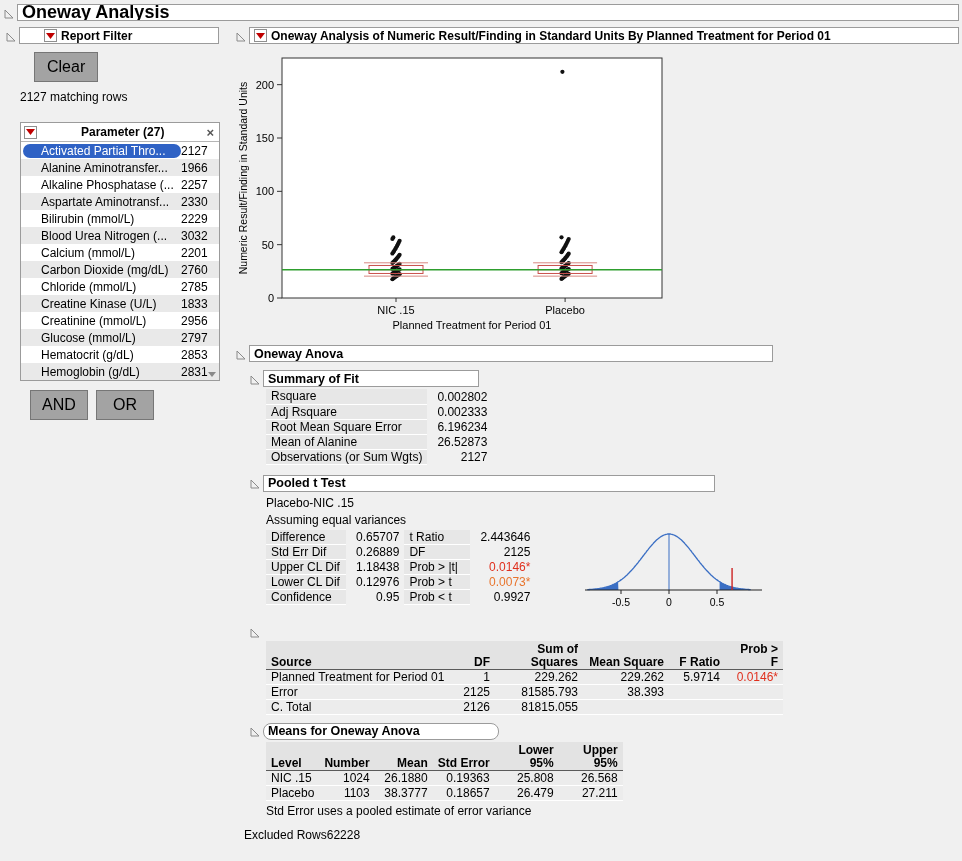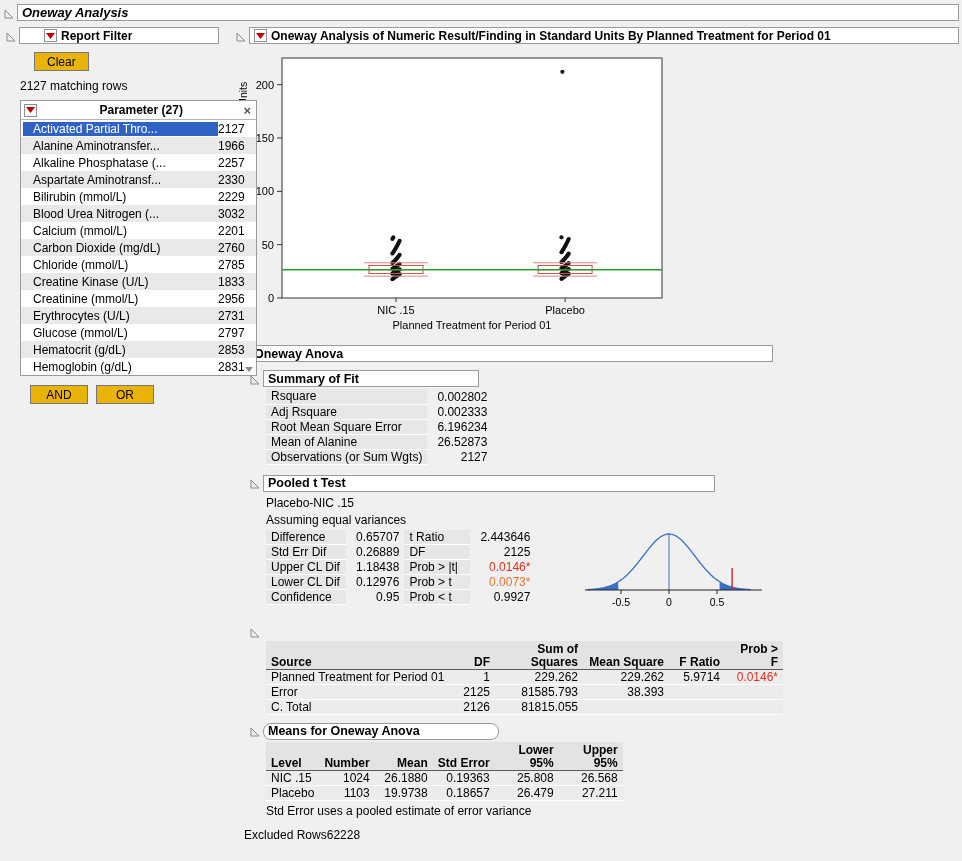--- a/index.html
+++ b/index.html
@@ -16,48 +16,48 @@
     display:flex; align-items:center; padding:0 4px; font-weight:bold;
     white-space:nowrap; overflow:hidden;
   }
   .redbtn {
     width:13px; height:13px; background:#FFFFFF; border:1px solid #8F8F8F;
     display:inline-flex; align-items:center; justify-content:center;
     margin-right:4px; flex:0 0 13px;
   }
   .redbtn svg { display:block; }
   .wbtn {
-    background:#eab308; border:1px solid #767676; height:19px;
-    font-family:"Liberation Sans",sans-serif; font-size:12px; padding:0 12px;
+    background:#a3a3a3; border:1px solid #767676; height:30px;
+    font-family:"Liberation Sans",sans-serif; font-size:16px; padding:0 12px;
   }
   
   .topbar { margin:4px 3px 0 4px; }
-  .topbar .tbox { flex:1; font-size:13px;font-style:italic; }
+  .topbar .tbox { flex:1; font-size:18px; }
   
   .cols { display:flex; margin-top:6px; }
   .leftcol { width:232px; flex:0 0 232px; padding-left:4px; }
   .maincol { flex:1; padding-left:4px; }
   
   .filter-title { margin-left:2px; }
   .filter-title .tbox { width:200px;padding-left:24px; }
   .clearbtn { margin:8px 0 0 30px; }
   .matching { margin:8px 0 0 16px; }
   .listbox {
-    margin:7px 0 0 16px; width:237px; background:#FFFFFF;
+    margin:18px 0 0 16px; width:200px; background:#FFFFFF;
     border:1px solid #9B9B9B; position:relative;
   }
   .listhead {
     display:flex; align-items:center; height:19px; padding:0 3px;
     border-bottom:1px solid #B5B5B5; font-weight:bold; background:#FFFFFF;
   }
   .listhead .hlabel { flex:1; text-align:center; }
   .xbtn { color:#555; font-size:13px; line-height:13px; padding:0 2px; }
   .litem { display:flex; align-items:center; height:17px; padding:0 2px 0 2px; }
   .litem:nth-child(even) { background:#E9E9E9; }
-  .ilabel { flex:1; white-space:nowrap; overflow:hidden; padding-left:10px; }
+  .ilabel { flex:1; white-space:nowrap; overflow:hidden; padding-left:18px;border-radius:7px; }
   .icount { width:36px; text-align:right; padding-right:12px; }
   .litem.sel .ilabel { background:var(--sel-blue); color:#fff; }
   .scroll-down {
     position:absolute; right:3px; bottom:3px; width:0; height:0;
     border-left:4px solid transparent; border-right:4px solid transparent;
     border-top:5px solid #8A8A8A;
   }
   .andor { margin:9px 0 0 26px; display:flex; gap:8px; }
   .andor .wbtn { width:58px; padding:0; }
   
@@ -171,24 +171,20 @@
             <span class="ilabel">Chloride (mmol/L)</span>
             <span class="icount">2785</span>
           </div>
         <div class="litem">
             <span class="ilabel">Creatine Kinase (U/L)</span>
             <span class="icount">1833</span>
           </div>
         <div class="litem">
             <span class="ilabel">Creatinine (mmol/L)</span>
             <span class="icount">2956</span>
-          </div>
-        <div class="litem">
-            <span class="ilabel">Erythrocytes (U/L)</span>
-            <span class="icount">2731</span>
           </div>
         <div class="litem">
             <span class="ilabel">Glucose (mmol/L)</span>
             <span class="icount">2797</span>
           </div>
         <div class="litem">
             <span class="ilabel">Hematocrit (g/dL)</span>
             <span class="icount">2853</span>
           </div>
         <div class="litem">
@@ -526,21 +522,21 @@
         <td class="left">NIC .15</td>
         <td>1024</td>
         <td>26.1880</td>
         <td>0.19363</td>
         <td>25.808</td>
         <td>26.568</td>
       </tr>
       <tr>
         <td class="left">Placebo</td>
         <td>1103</td>
-        <td>19.9738</td>
+        <td>38.3777</td>
         <td>0.18657</td>
         <td>26.479</td>
         <td>27.211</td>
       </tr>
     </tbody>
       </table>
     <div class="subcontent note">Std Error uses a pooled estimate of error variance</div>
 
     <div class="footer">
       <span>Excluded Rows</span>

